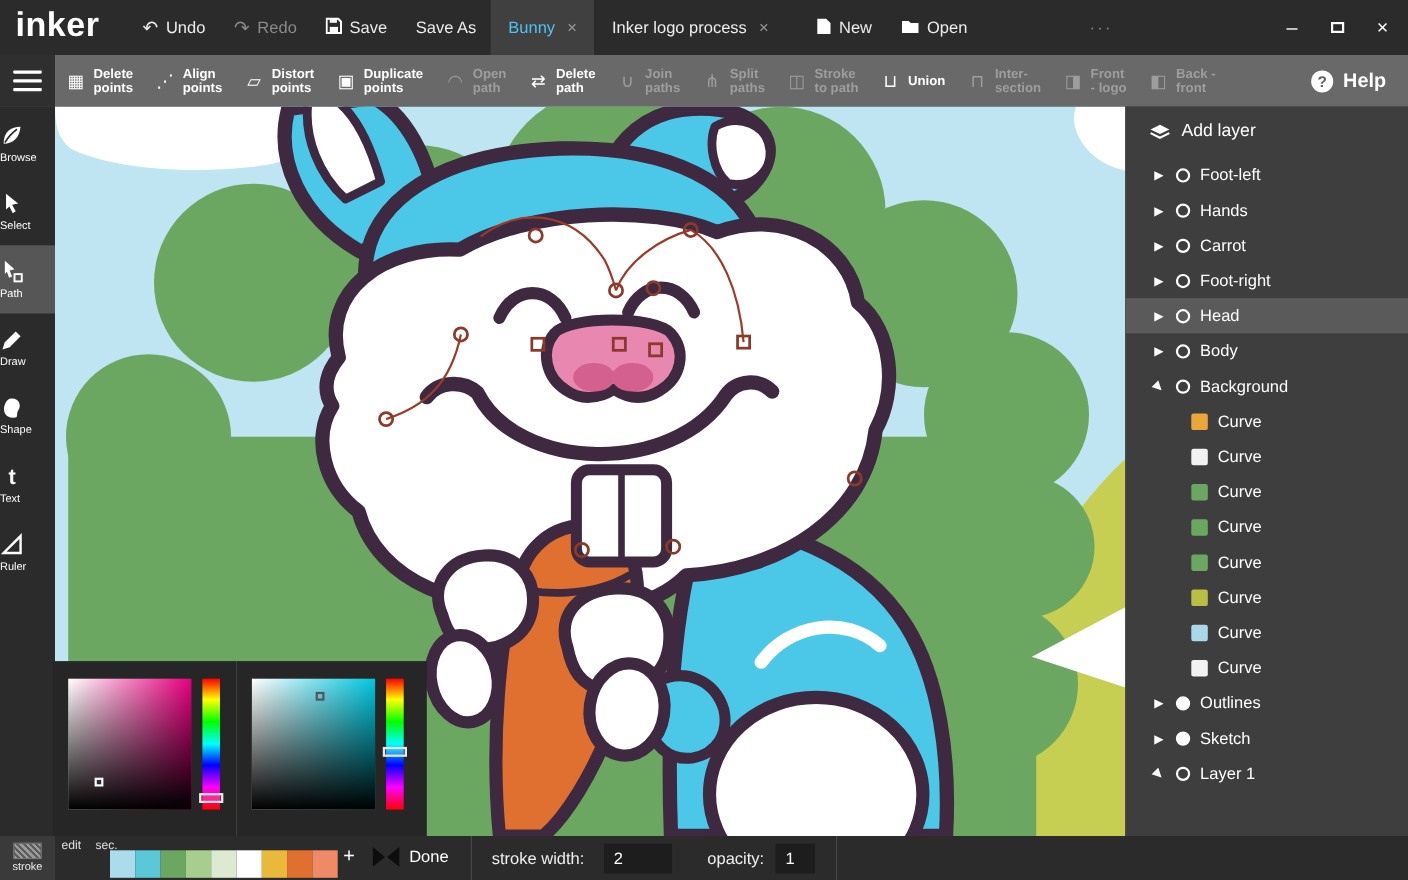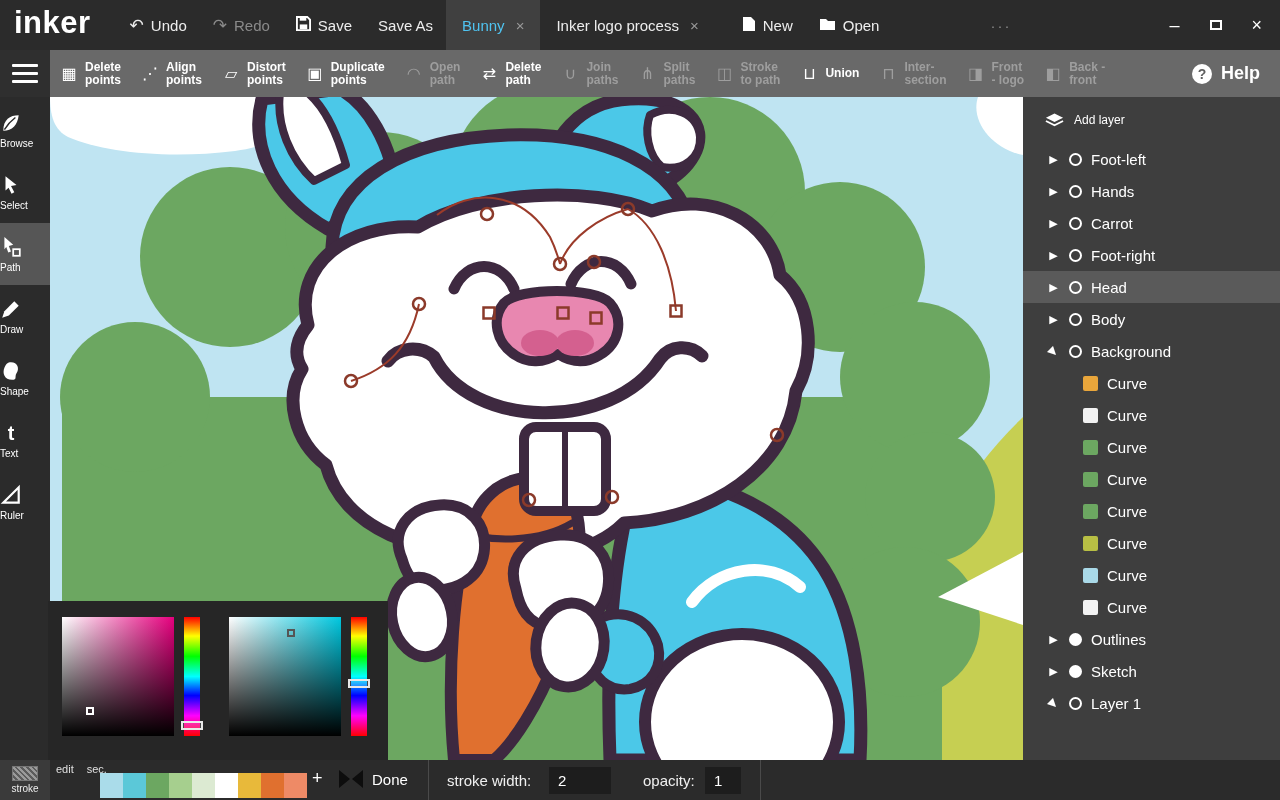--- a/index.html
+++ b/index.html
@@ -37,21 +37,21 @@
   .tool{height:62px;display:flex;flex-direction:column;justify-content:center;gap:4px;color:#fff;font-size:10px;}
   .tool.active{background:#565656;}
   .tool svg{display:block;}
 
   
   .canvas{position:absolute;top:97px;left:50px;width:973px;height:663px;background:#bfe4f2;}
   .canvas svg{display:block;}
 
   
   .layers{position:absolute;top:97px;left:1023px;width:257px;height:663px;background:#3e3e3e;color:#fff;overflow:hidden;}
-  .addlayer{height:46px;display:flex;align-items:center;gap:10px;padding-left:22px;font-size:12px;}
+  .addlayer{height:46px;display:flex;align-items:center;gap:10px;padding-left:22px;font-size:16px;}
   .lrow{height:32px;display:flex;align-items:center;gap:9px;padding-left:24px;font-size:15px;}
   .lrow.selected{background:#5a5a5a;}
   .tri{width:13px;font-size:11px;color:#fff;display:inline-block;text-align:center;}
   .tri.exp{transform:rotate(45deg);}
   .circ{width:13px;height:13px;border:2px solid #fff;border-radius:50%;flex:none;}
   .circ.filled{background:#fff;}
   .lrow.child{padding-left:60px;}
   .swatch{width:15px;height:15px;border-radius:2px;flex:none;}
 
   

